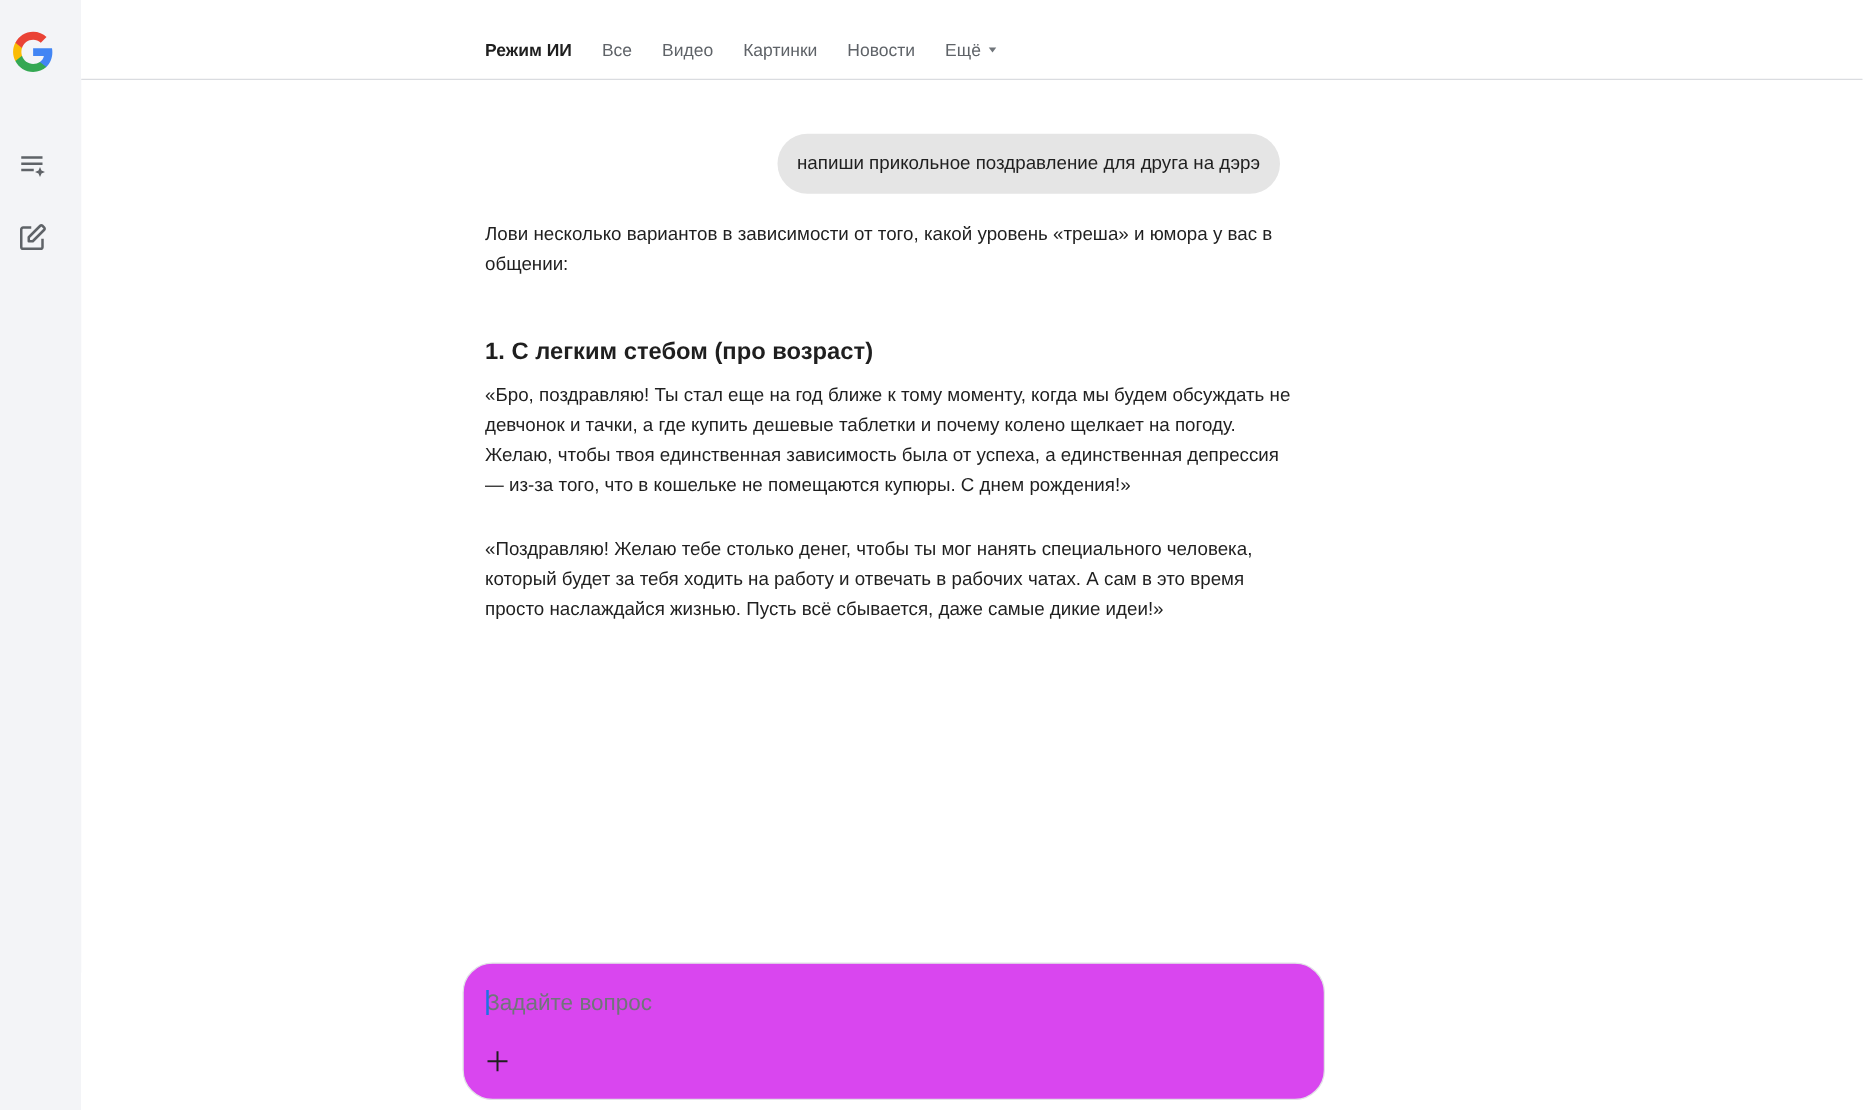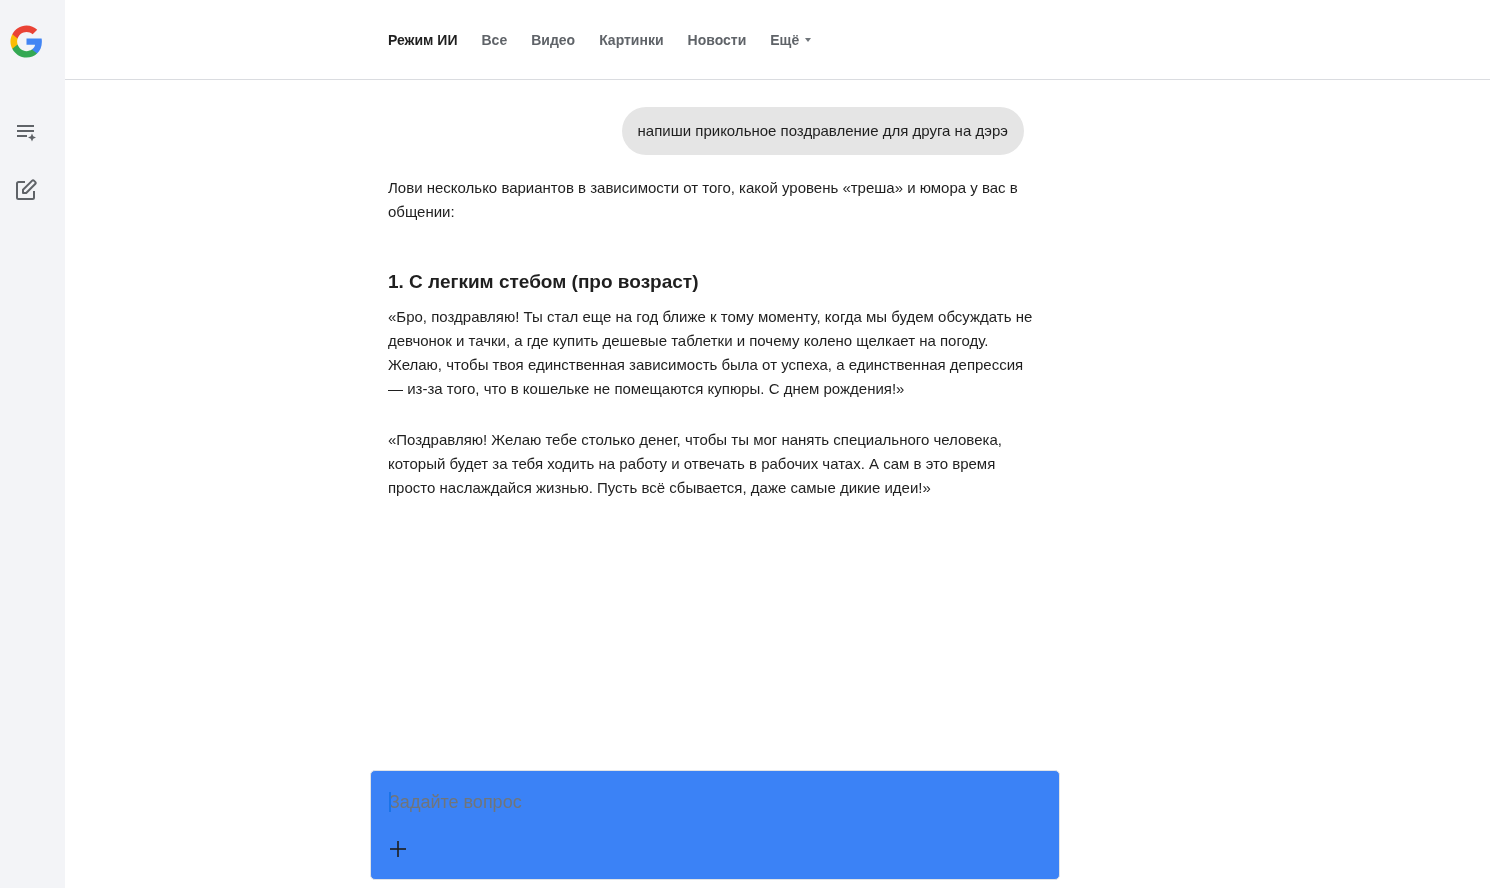--- a/index.html
+++ b/index.html
@@ -15,31 +15,31 @@
     }
     .sidebar .logo {
       position: absolute; left: 9px; top: 24px; width: 35px; height: 35px;
     }
     .sidebar .side-btn {
       position: absolute; left: 12px; width: 28px; height: 28px;
       display: flex; align-items: center; justify-content: center;
       cursor: pointer;
     }
     .header {
-      position: absolute; left: 65px; top: 0; right: 0; height: 80px;
+      position: absolute; left: 65px; top: 0; right: 0; height: 64px;
       border-bottom: 1px solid #dadce0;
       background: #fff;
     }
     .tabs {
       position: absolute; left: 323px; top: 0; height: 80px;
       display: flex; align-items: center; gap: 24px;
     }
     .tab {
       font-size: 14px; color: #5f6368; cursor: pointer;
-      display: flex; align-items: center; white-space: nowrap; font-weight: bold;
+      display: flex; align-items: center; white-space: nowrap;
     }
     .tab.active { color: #1f1f1f; font-weight: bold; }
     .tab .caret {
       display: inline-block; margin-left: 6px;
       width: 0; height: 0;
       border-left: 3px solid transparent; border-right: 3px solid transparent;
       border-top: 4px solid #70757a;
     }
     .main {
       position: absolute; left: 65px; top: 80px; right: 0; bottom: 0;
@@ -60,21 +60,21 @@
       font-size: 15px; line-height: 24px; color: #1f1f1f;
     }
     .answer p { margin-bottom: 27px; }
     .answer h3 {
       font-size: 19px; font-weight: bold; line-height: 28px;
       margin-bottom: 9px; color: #1f1f1f; margin-top: 44px;
     }
     .answer p.quote { margin-bottom: 27px; }
     .prompt-box {
       position: absolute; left: 370px; top: 770px; width: 690px; height: 110px;
-      background: #3b82f6; border: 1px solid #e1e3e6; border-radius: 5px;
+      background: #d946ef; border: 1px solid #e1e3e6; border-radius: 24px;
       z-index: 5;
     }
     .prompt-cover {
       position: absolute; left: 65px; right: 0; top: 770px; bottom: 0;
       background: #fff; z-index: 4;
     }
     .prompt-input {
       position: absolute; left: 18px; top: 18px; width: 640px; height: 26px;
       border: none; outline: none; background: transparent;
       font-family: "Liberation Sans", "DejaVu Sans", sans-serif;

